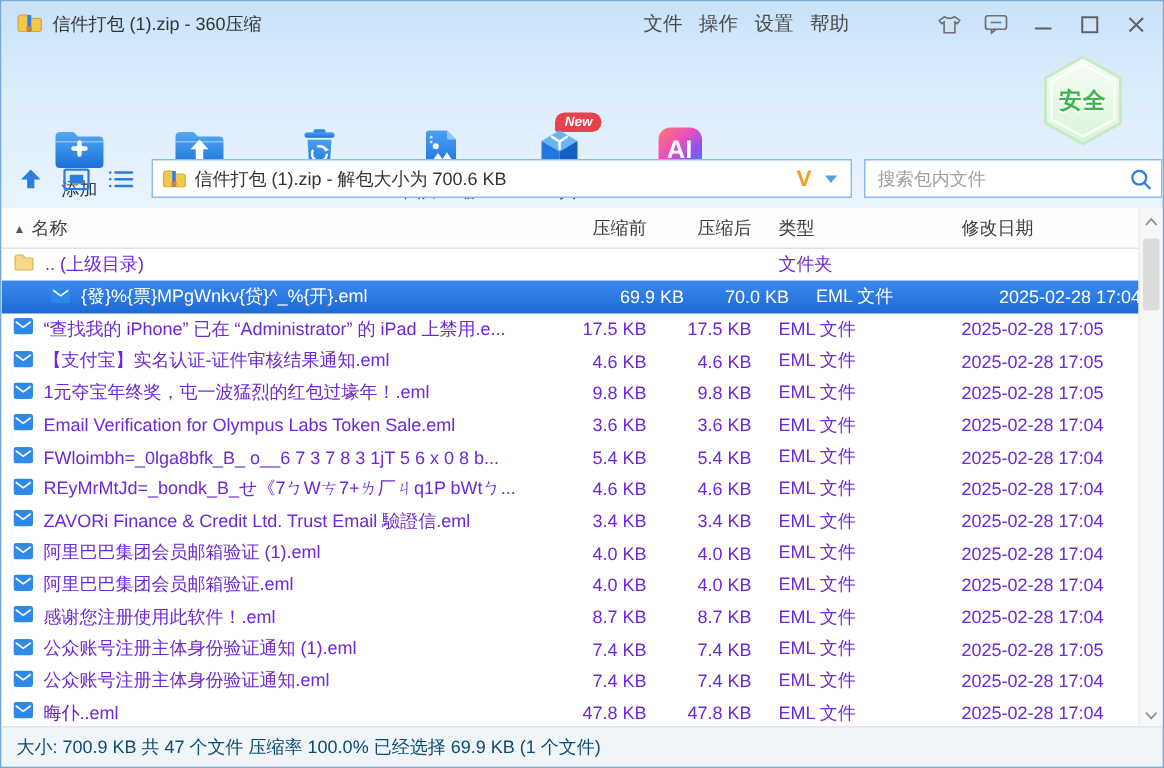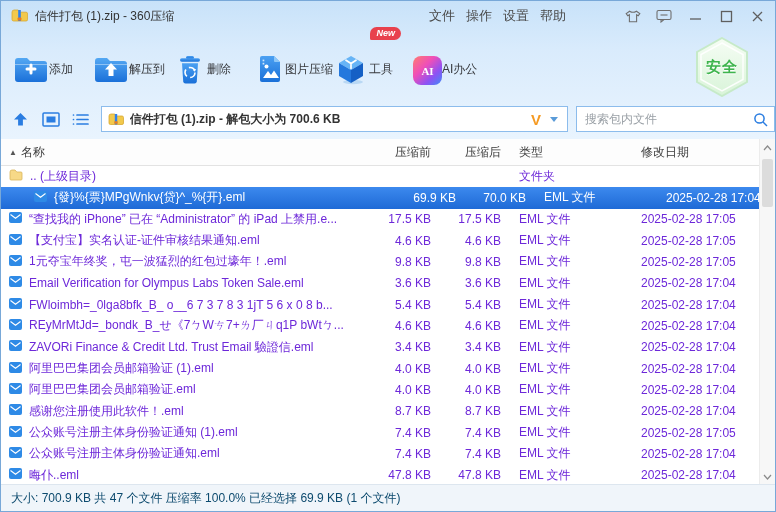--- a/index.html
+++ b/index.html
@@ -14,39 +14,39 @@
     background:linear-gradient(180deg,#c8e2f9 0%,#d9ebfc 35%,#e9f4fe 100%);}
   .titlebar{position:absolute;left:0;top:0;right:0;height:30px;display:flex;align-items:center;}
   .appicon{margin-left:10px;display:flex;}
   .title{margin-left:7px;font-size:12px;color:#333;}
   .menus{position:absolute;left:428px;top:0;height:30px;display:flex;align-items:center;gap:11px;font-size:13px;color:#4a4a4a;}
   .menus span{cursor:default;}
   .winctrl{position:absolute;right:10px;top:0;height:30px;display:flex;align-items:center;gap:15px;}
   .winctrl .wbtn{display:flex;align-items:center;justify-content:center;width:16px;height:16px;}
   
   .toolbar{position:absolute;left:12px;top:32px;height:66px;display:flex;}
-  .tool{width:80px;display:flex;flex-direction:row;align-items:center;justify-content:flex-start;position:relative;padding-top:4px;}
+  .tool{width:80px;display:flex;flex-direction:column;align-items:center;justify-content:flex-start;position:relative;padding-top:4px;margin-top:48px;}
   .ticon{height:34px;display:flex;align-items:flex-end;justify-content:center;position:relative;}
   .tlabel{margin-top:3px;font-size:12px;color:#37393d;}
   .badge{position:absolute;top:-6px;right:12px;background:#e8414d;color:#fff;font-size:9px;font-style:italic;
     padding:1px 6px 2px;border-radius:8px 8px 8px 2px;font-weight:bold;}
   .ai-sq{width:29px;height:29px;border-radius:8px;display:flex;align-items:center;justify-content:center;
     background:linear-gradient(135deg,#ff7d6e 0%,#ef4fb8 38%,#8d52f4 70%,#3f8cf7 100%);
-    color:#fff;font-weight:bold;font-size:11px;font-family:Liberation Serif, serif;}
+    color:#fff;font-weight:bold;font-size:17px;}
   .shield{position:absolute;right:24px;top:36px;width:58px;height:60px;}
   .shield .stxt{position:absolute;left:0;right:0;top:21px;text-align:center;
     font-size:15px;font-weight:bold;color:#3eb44d;letter-spacing:1px;text-shadow:0 1px 0 #fff;}
   
   .navrow{position:absolute;left:0;top:98px;right:0;height:40px;display:flex;align-items:center;}
   .navico{display:flex;align-items:center;justify-content:center;width:24px;height:24px;margin-left:6px;}
   .navico:first-child{margin-left:8px;}
   .addressbar{margin-left:8px;width:470px;height:26px;box-sizing:border-box;background:#fff;border:1px solid #8cbcec;
     display:flex;align-items:center;font-size:12px;color:#333;}
   .addressbar .zico{margin:0 6px 0 6px;display:flex;}
-  .addr-text{flex:0 1 auto;white-space:nowrap;overflow:hidden;font-weight:bold;}
+  .addr-text{flex:0 1 auto;white-space:nowrap;overflow:hidden;}
   .addr-spacer{flex:1;}
   .vmark{color:#f59a23;font-weight:bold;font-size:15px;margin-right:8px;}
   .vchev{margin-right:8px;display:flex;}
   .searchbox{margin-left:8px;width:200px;height:26px;box-sizing:border-box;background:#fff;border:1px solid #8cbcec;
     display:flex;align-items:center;}
   .searchbox input{flex:1;border:none;outline:none;font-size:12px;color:#333;padding:0 4px 0 8px;background:transparent;
     font-family:"Liberation Sans","DejaVu Sans",sans-serif;}
   .searchbox input::placeholder{color:#9aa0a6;}
   .searchbox .sico{margin-right:6px;display:flex;}
   

